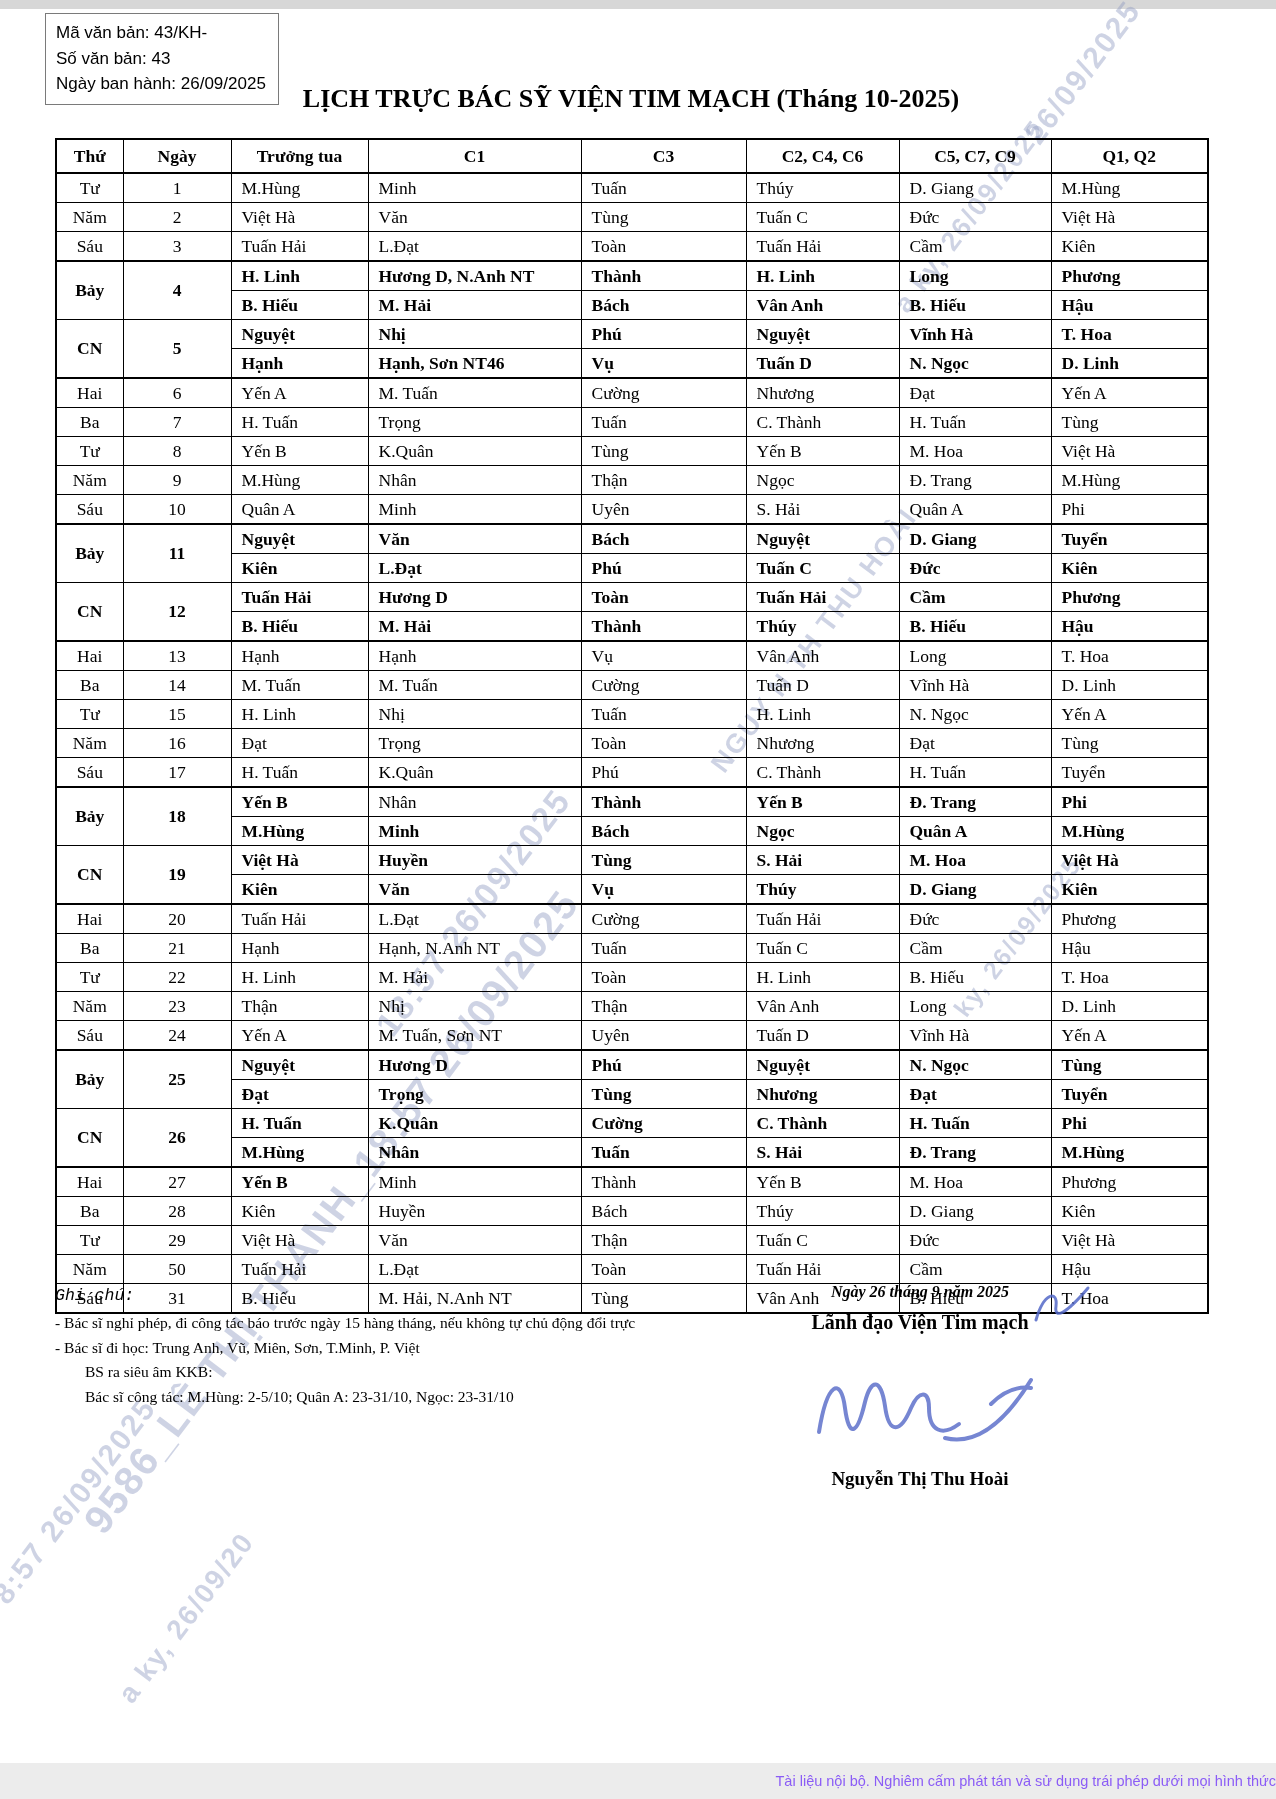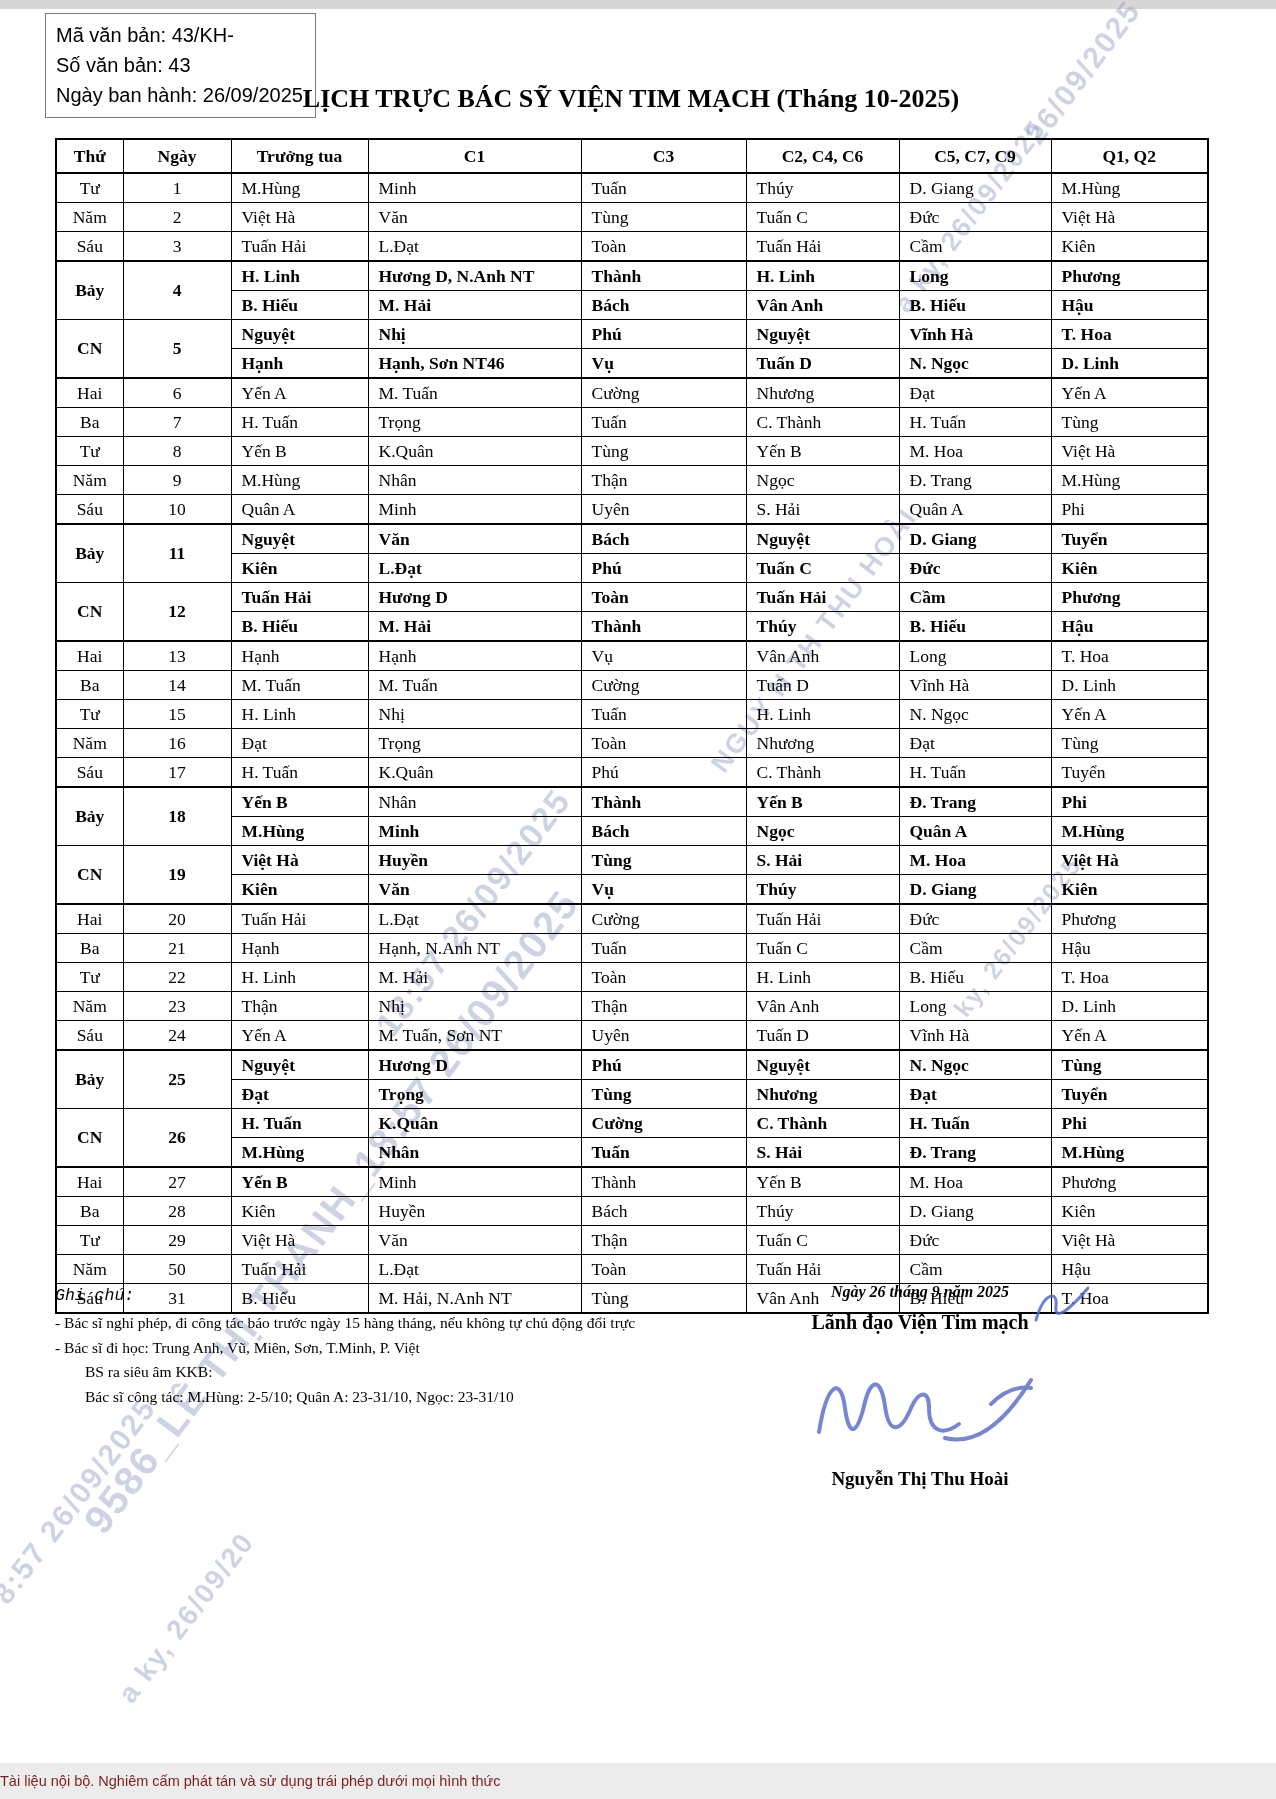--- a/index.html
+++ b/index.html
@@ -5,21 +5,21 @@
   html,body{margin:0;padding:0;background:#fff;}
   #page{position:relative;width:1276px;height:1799px;background:#ffffff;overflow:hidden;
         font-family:"Liberation Serif", serif;color:#000;}
   #top-edge{position:absolute;left:0;top:0;width:1276px;height:9px;background:#d7d7d7;}
   
   #wm-layer{position:absolute;inset:0;z-index:0;pointer-events:none;}
   .wm{position:absolute;white-space:nowrap;color:#8d99c0;opacity:.42;font-family:"Liberation Sans",sans-serif;
       font-weight:bold;transform-origin:left top;letter-spacing:2px;}
   
   #meta-box{position:absolute;left:45px;top:13px;border:1.5px solid #7a7a7a;background:#fff;
-            padding:6px 12px 7px 10px;font-family:"Liberation Sans",sans-serif;font-size:20px;line-height:1.5;z-index:2;}
+            padding:6px 12px 7px 10px;font-family:"Liberation Sans",sans-serif;font-size:17px;line-height:1.5;z-index:2;}
   
   #doc-title{position:absolute;left:55px;top:84px;width:1152px;text-align:center;font-size:26px;font-weight:bold;z-index:2;}
   
   #tbl-wrap{position:absolute;left:55px;top:138px;z-index:2;}
   table{border-collapse:collapse;table-layout:fixed;width:1152px;background:transparent;}
   table,td,th{border:1px solid #000;}
   table{border-width:2.5px;}
   th{font-size:17.5px;font-weight:bold;height:30px;padding:1px 4px;border-bottom-width:2.5px;background:transparent;}
   td{font-size:17.5px;height:22px;padding:3px 6px 3px 10px;vertical-align:middle;background:transparent;}
   td.center{text-align:center;padding:3px 2px;}
@@ -34,22 +34,22 @@
   #notes .ln.noDash{padding-left:30px;text-indent:0;}
   
   #sign{position:absolute;left:770px;top:1283px;width:300px;text-align:center;z-index:2;}
   #sign .date{font-size:16px;font-weight:bold;font-style:italic;white-space:nowrap;}
   #sign .role{font-size:20px;font-weight:bold;margin-top:10px;white-space:nowrap;}
   #sign .name{font-size:19px;font-weight:bold;margin-top:6px;white-space:nowrap;}
   #sig-svg{display:block;margin:18px auto 0 auto;}
   #sig-mark{position:absolute;left:1028px;top:1278px;z-index:2;}
   
   #footer-bar{position:absolute;left:0;top:1763px;width:1276px;height:36px;background:#ececec;z-index:3;
-              display:flex;align-items:center;justify-content:flex-start;
-              font-family:"Liberation Sans",sans-serif;font-size:14.5px;color:#7f1d1d;}
+              display:flex;align-items:center;justify-content:flex-end;
+              font-family:"Liberation Sans",sans-serif;font-size:14.5px;color:#8b5cf6;}
 </style>
 </head>
 <body>
 
 <div id="page">
   <div id="top-edge"></div>
   <div id="wm-layer">
       <span class="wm" style="left: 75px; top: 1515px; font-size: 40px; transform: rotate(-53deg);">9586_LÊ THỊ THANH_18:57 26/09/2025</span>
       <span class="wm" style="left: 368px; top: 1020px; font-size: 34px; transform: rotate(-53deg);">18:57 26/09/2025</span>
       <span class="wm" style="left: 705px; top: 760px; font-size: 27px; transform: rotate(-53deg);">NGUY N TH THU HOÀI</span>

